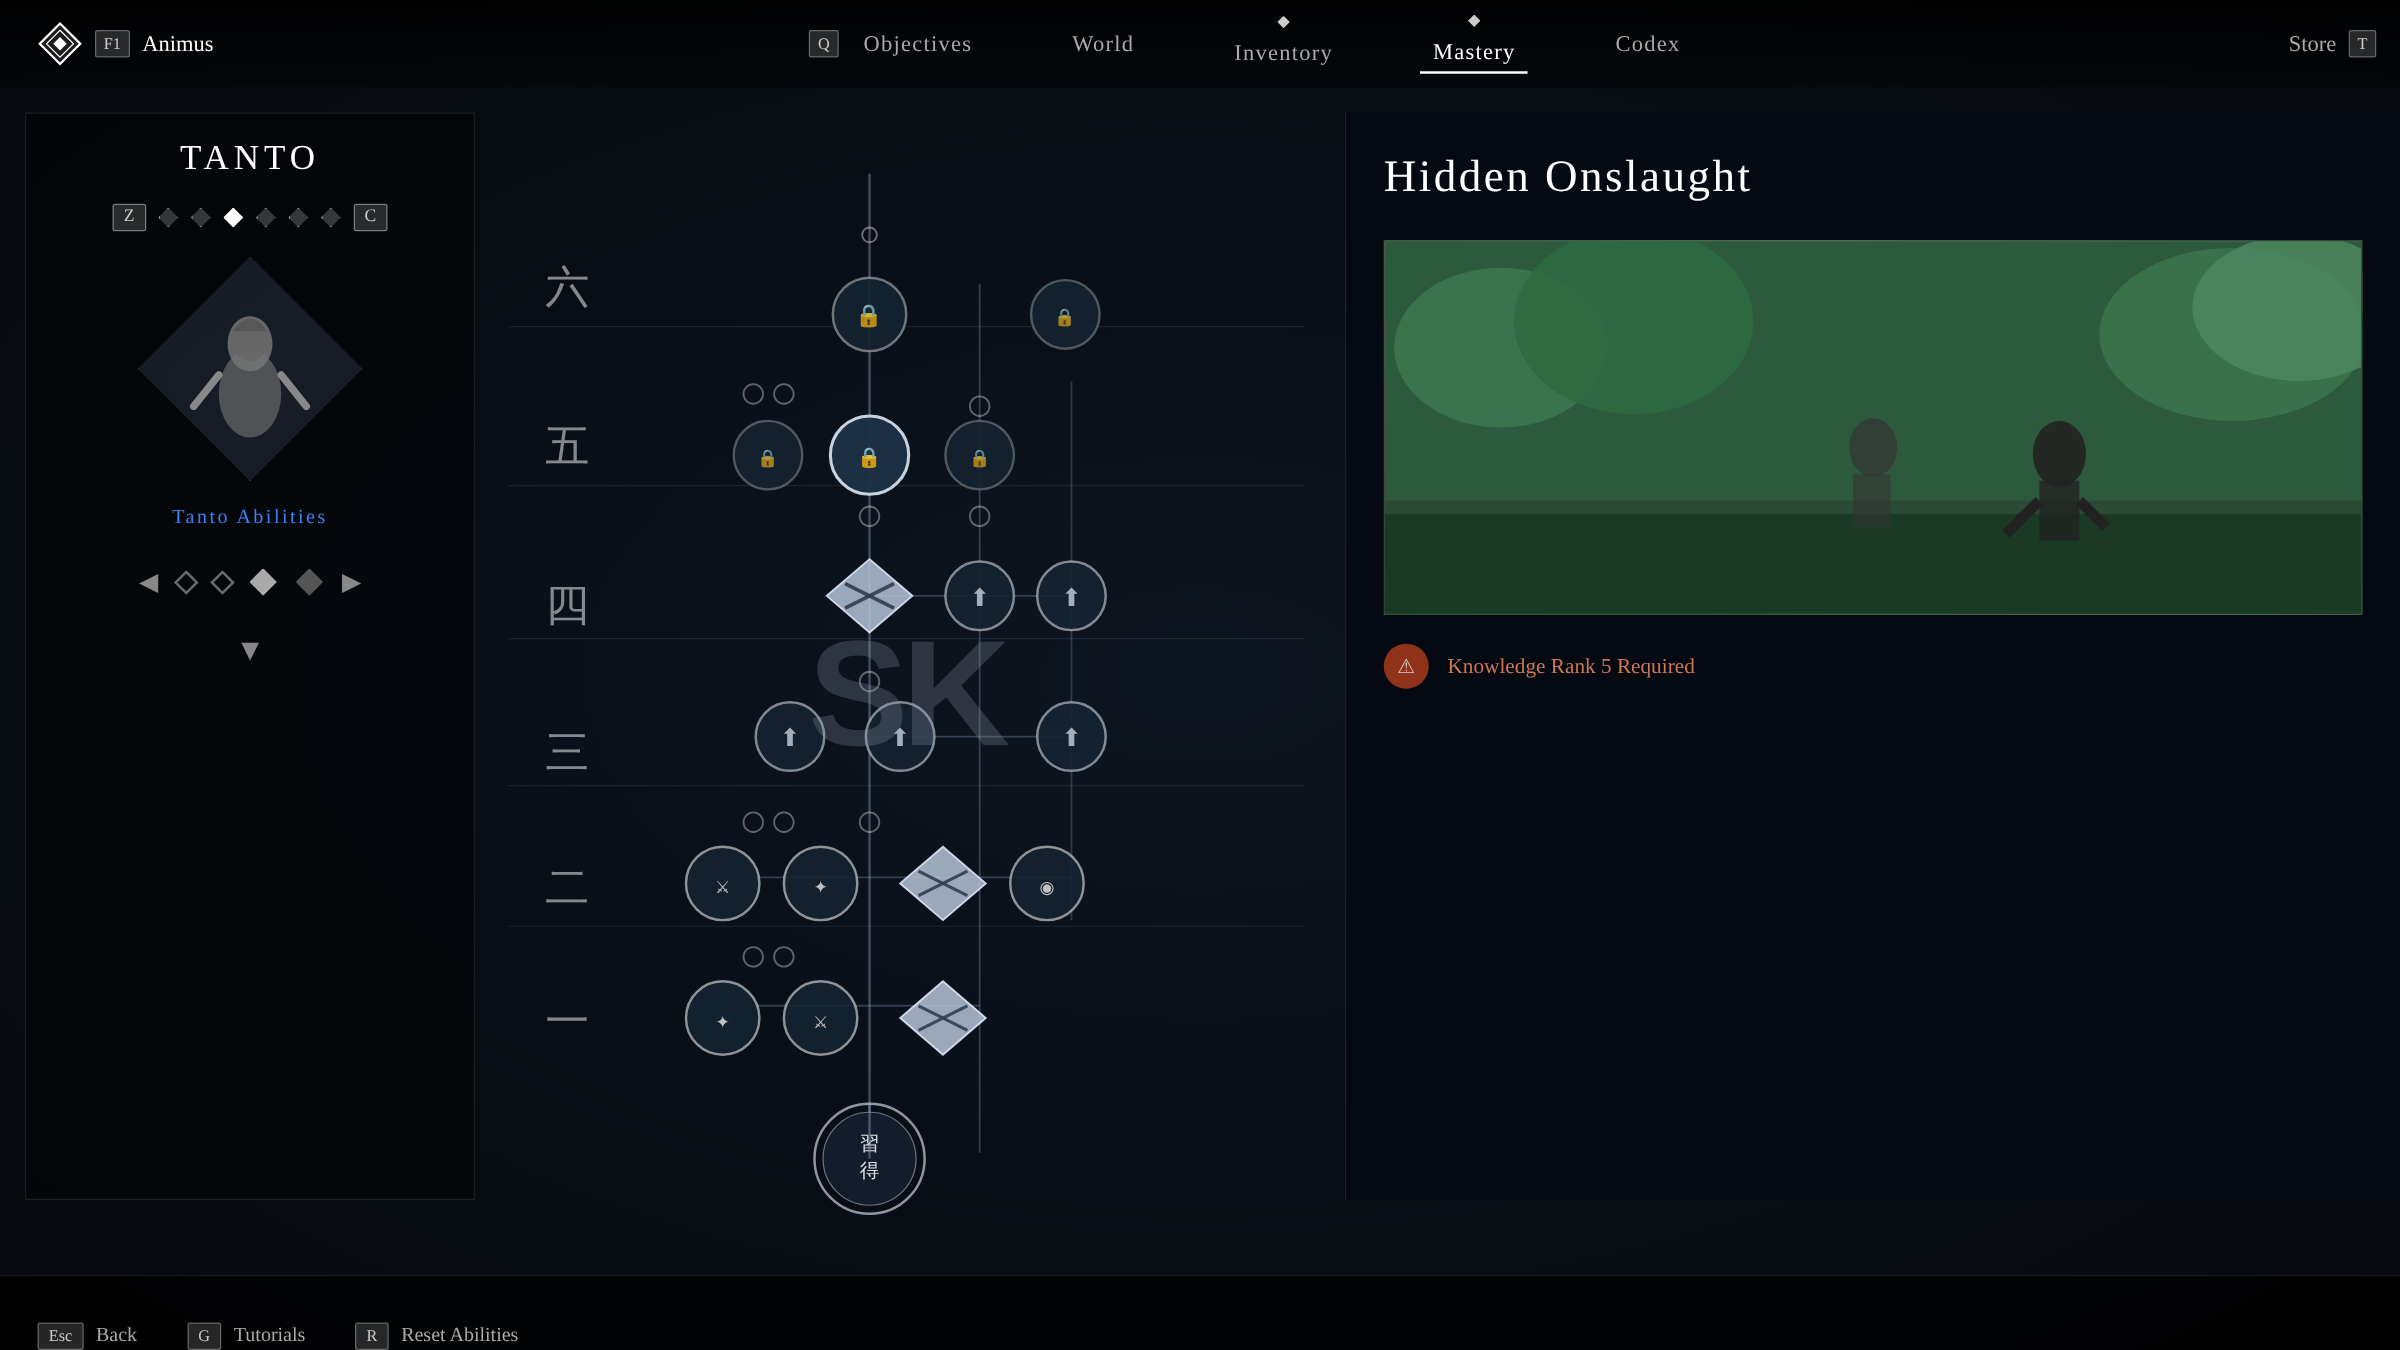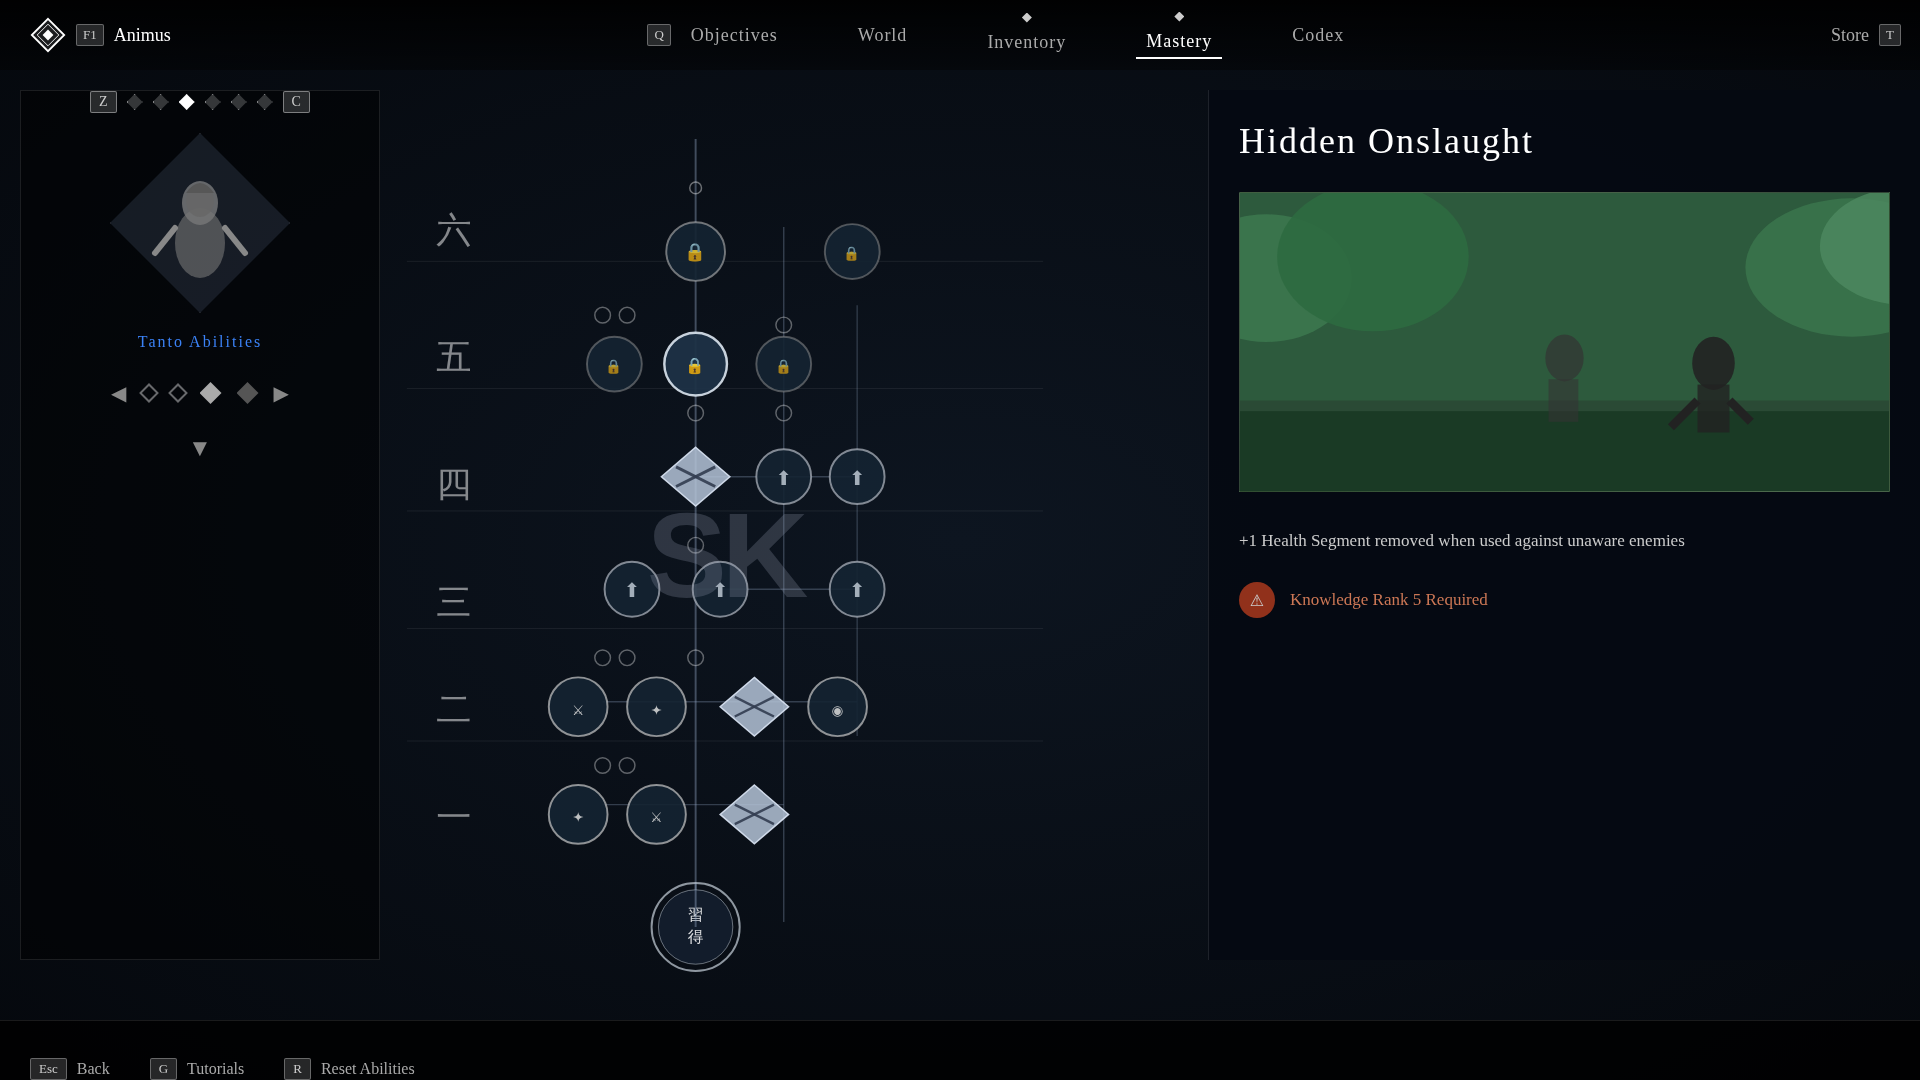--- a/index.html
+++ b/index.html
@@ -177,21 +177,21 @@
       color: #888;
       font-size: 20px;
       cursor: pointer;
     }
 
     
     .right-panel {
       position: absolute;
       top: 90px;
       right: 0;
-      width: 712px;
+      width: 844px;
       height: 870px;
       background: rgba(5,10,18,0.95);
       border-left: 1px solid rgba(255,255,255,0.1);
     }
 
     .skill-detail-header {
       padding: 30px 30px 10px;
     }
 
     .skill-detail-title {
@@ -399,20 +399,21 @@
     </div>
   </div>
 
   <div class="nav-right">
     <span>Store</span>
     <span class="nav-f1-badge">T</span>
   </div>
 </nav>
 
 <div class="left-panel">
+  <div class="left-panel-title">TANTO</div>
 
   <div class="weapon-dots">
     <span class="key-z-badge">Z</span>
     <div class="weapon-dot"></div>
     <div class="weapon-dot"></div>
     <div class="weapon-dot active"></div>
     <div class="weapon-dot"></div>
     <div class="weapon-dot"></div>
     <div class="weapon-dot"></div>
     <span class="key-c-badge">C</span>
@@ -591,21 +592,20 @@
         <rect x="505" y="180" width="30" height="45" fill="#222" opacity="0.8"></rect>
         <line x1="505" y1="195" x2="480" y2="220" stroke="#222" stroke-width="8"></line>
         <line x1="535" y1="195" x2="555" y2="215" stroke="#222" stroke-width="8"></line>
 
         <ellipse cx="380" cy="155" rx="18" ry="22" fill="#333" opacity="0.7"></ellipse>
         <rect x="365" y="175" width="28" height="40" fill="#333" opacity="0.6"></rect>
       </svg>
     </div>
   </div>
 
-  <div class="skill-description">+1 Health Segment removed when used against unaware enemies</div>
 
 
   <div class="skill-requirement">
     <div class="req-icon">
       <span>⚠</span>
     </div>
     <span class="req-text">Knowledge Rank 5 Required</span>
   </div>
 </div>
 

